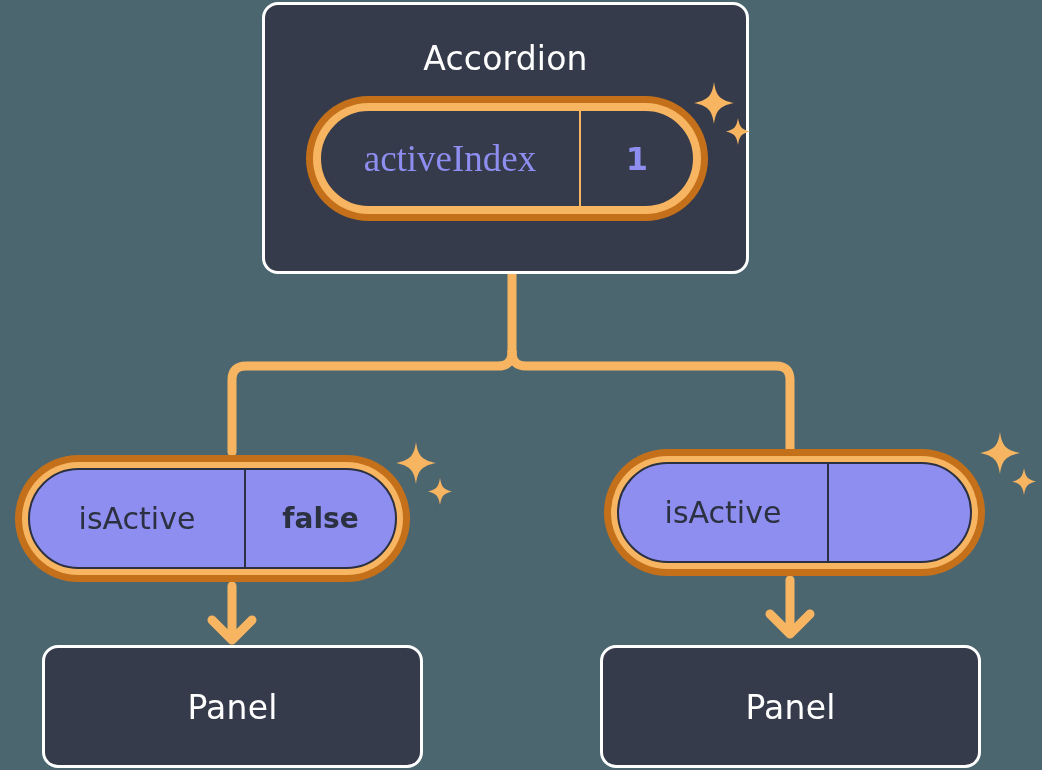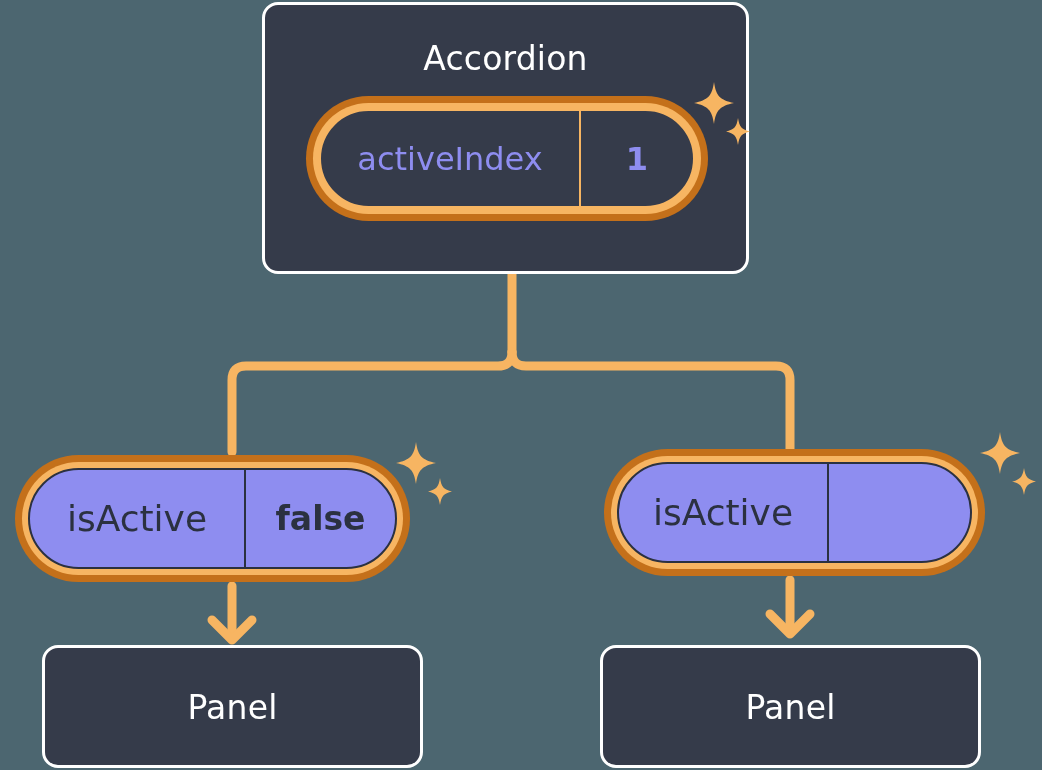--- a/index.html
+++ b/index.html
@@ -117,41 +117,42 @@
     height: 125px;
   }
   #pill-activeindex .pill-inner {
     background: #353b4a;
     border: 2px solid #f7b562;
   }
   #pill-activeindex .pill-key {
     flex: 0 0 260px;
     border-right: 2px solid #f7b562;
     color: #8e8df0;
-    font-size: 32px;
+    font-size: 37px;
+    font-family: Liberation Serif, serif;
   }
   #pill-activeindex .pill-val {
     flex: 1 1 auto;
     color: #8e8df0;
     font-size: 32px;
     font-weight: 700;
   }
 
   
   .pill-bool .pill-inner {
     background: #8e8df0;
     border: 2px solid #2b3140;
   }
   .pill-bool .pill-key {
     color: #2b3140;
-    font-size: 36px;
+    font-size: 30px;
   }
   .pill-bool .pill-val {
     color: #2b3140;
-    font-size: 33px;
+    font-size: 28px;
     font-weight: 700;
   }
   .pill-bool .pill-key {
     border-right: 2px solid #2b3140;
   }
 
   #pill-isactive-false {
     left: 15px;
     top: 455px;
     width: 395px;

